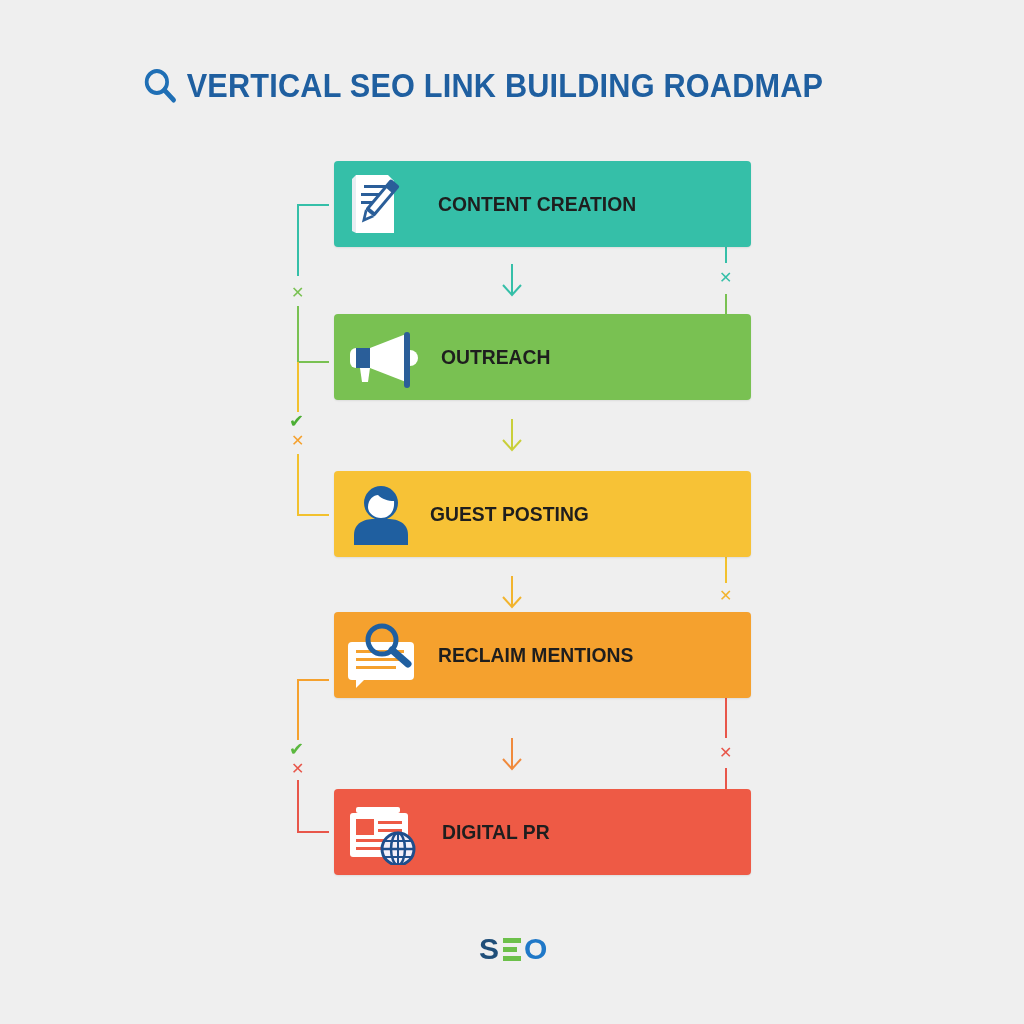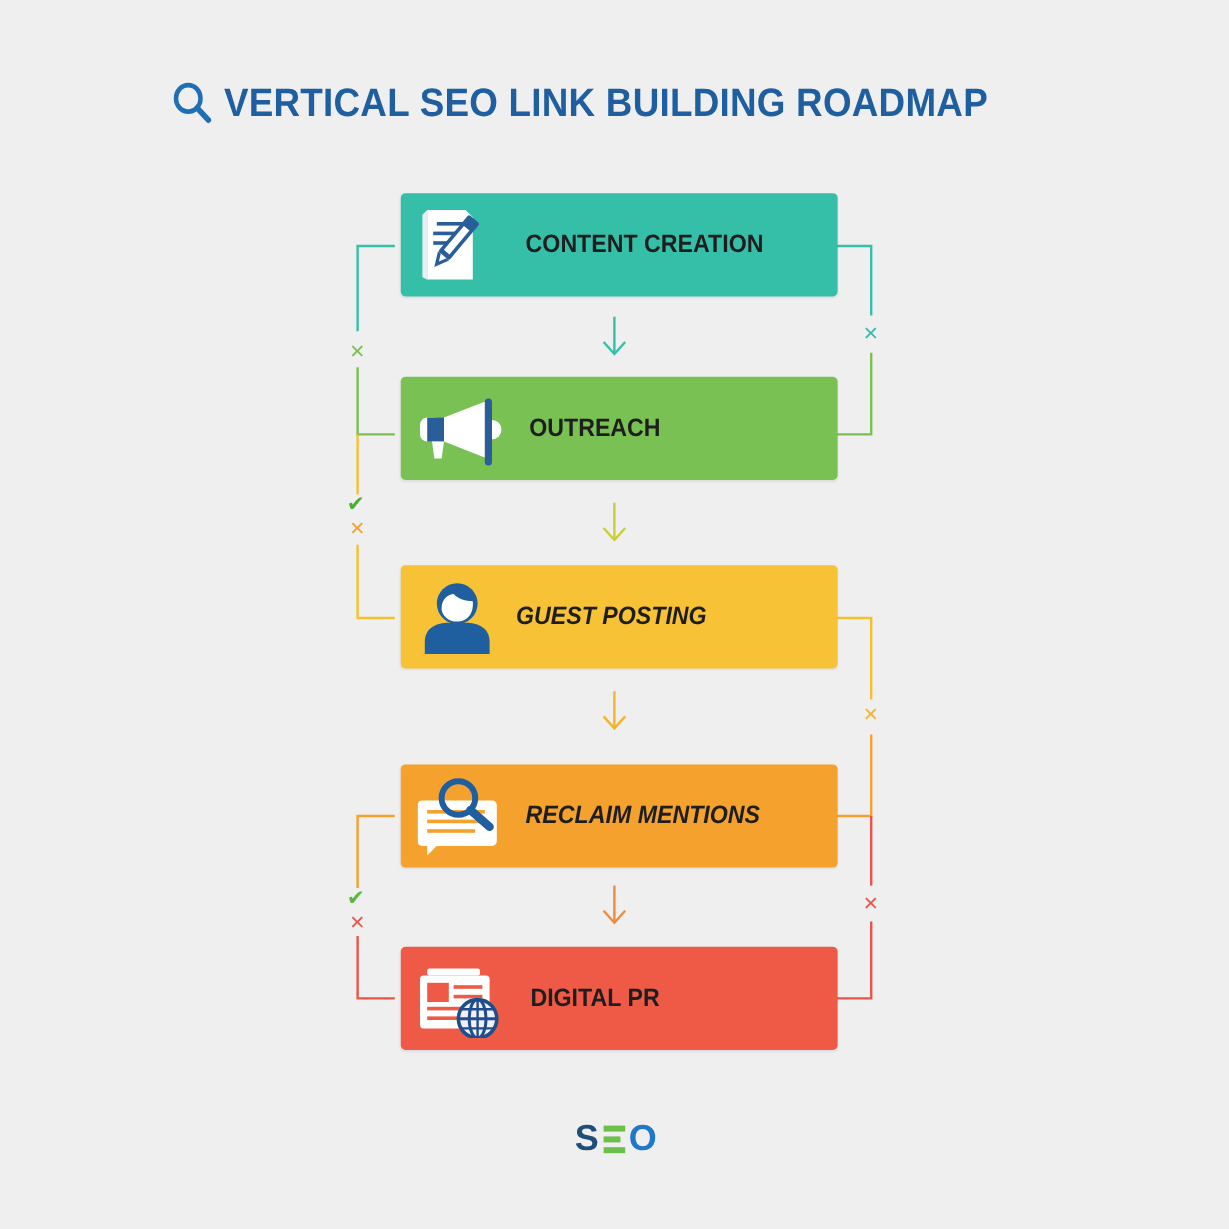--- a/index.html
+++ b/index.html
@@ -13,21 +13,21 @@
     .title {
       position: absolute; left: 142px; top: 66px;
       display: flex; align-items: center; gap: 8px;
       color: #1f5fa0;
       font-weight: 700; font-size: 33px; letter-spacing: 0.2px;
       font-family: "Liberation Sans", sans-serif;
       transform: scaleX(0.93); transform-origin: left center;
     }
     .title svg { width: 40px; height: 40px; }
     .step {
-      position: absolute; left: 334px; width: 364px; height: 86px;
+      position: absolute; left: 334px; width: 417px; height: 86px;
       border-radius: 4px;
       display: flex; align-items: center;
       box-shadow: 0 1px 2px rgba(0,0,0,0.08);
     }
     .step .icon { position: absolute; left: 14px; top: 10px; width: 70px; height: 66px; }
     .step .label {
       position: absolute; top: 0; bottom: 0;
       display: flex; align-items: center;
       font-weight: 700; font-size: 21px; color: #1e1e1e;
       font-family: "Liberation Sans", sans-serif;
@@ -124,30 +124,30 @@
     <rect x="2" y="24" width="18" height="20" rx="6" fill="#ffffff"></rect>
     <rect x="8" y="24" width="14" height="20" fill="#2a5e99"></rect>
     <polygon points="22,24 58,10 58,58 22,44" fill="#ffffff"></polygon>
     <rect x="56" y="8" width="6" height="56" rx="3" fill="#2a5e99"></rect>
     <path d="M62 26 a6 6 0 0 1 0 16" fill="#ffffff"></path>
     <polygon points="12,44 22,44 20,58 14,58" fill="#ffffff"></polygon>
   </svg>
   <span class="label" style="left:107px;">OUTREACH</span>
 </div>
 
-<div class="step" style="top:471px;background:#f7c236;font-style:italic;">
+<div class="step" style="top:471px;background:#f7c236;">
   <svg class="icon" viewBox="0 0 70 66">
     <path d="M6 64 V54 C6 42 16 38 26 38 H40 C50 38 60 42 60 54 V64 Z" fill="#1f5fa0"></path>
     <circle cx="33" cy="22" r="17" fill="#1f5fa0"></circle>
     <path d="M20 26 C20 18 26 14 30 14 C34 18 40 20 46 20 C47 32 40 37 33 37 C26 37 20 32 20 26 Z" fill="#ffffff"></path>
   </svg>
   <span class="label" style="left:96px;">GUEST POSTING</span>
 </div>
 
-<div class="step" style="top:637px;background:#f5a12e;font-style:italic;">
+<div class="step" style="top:612px;background:#f5a12e;">
   <svg class="icon" viewBox="0 0 70 66">
     <rect x="0" y="20" width="66" height="38" rx="4" fill="#ffffff"></rect>
     <polygon points="8,56 18,56 8,66" fill="#ffffff"></polygon>
     <rect x="8" y="28" width="48" height="3" fill="#f5a12e"></rect>
     <rect x="8" y="36" width="48" height="3" fill="#f5a12e"></rect>
     <rect x="8" y="44" width="40" height="3" fill="#f5a12e"></rect>
     <circle cx="34" cy="18" r="14" fill="none" stroke="#1f5fa0" stroke-width="5"></circle>
     <line x1="44" y1="28" x2="60" y2="42" stroke="#1f5fa0" stroke-width="7" stroke-linecap="round"></line>
   </svg>
   <span class="label" style="left:104px;">RECLAIM MENTIONS</span>

